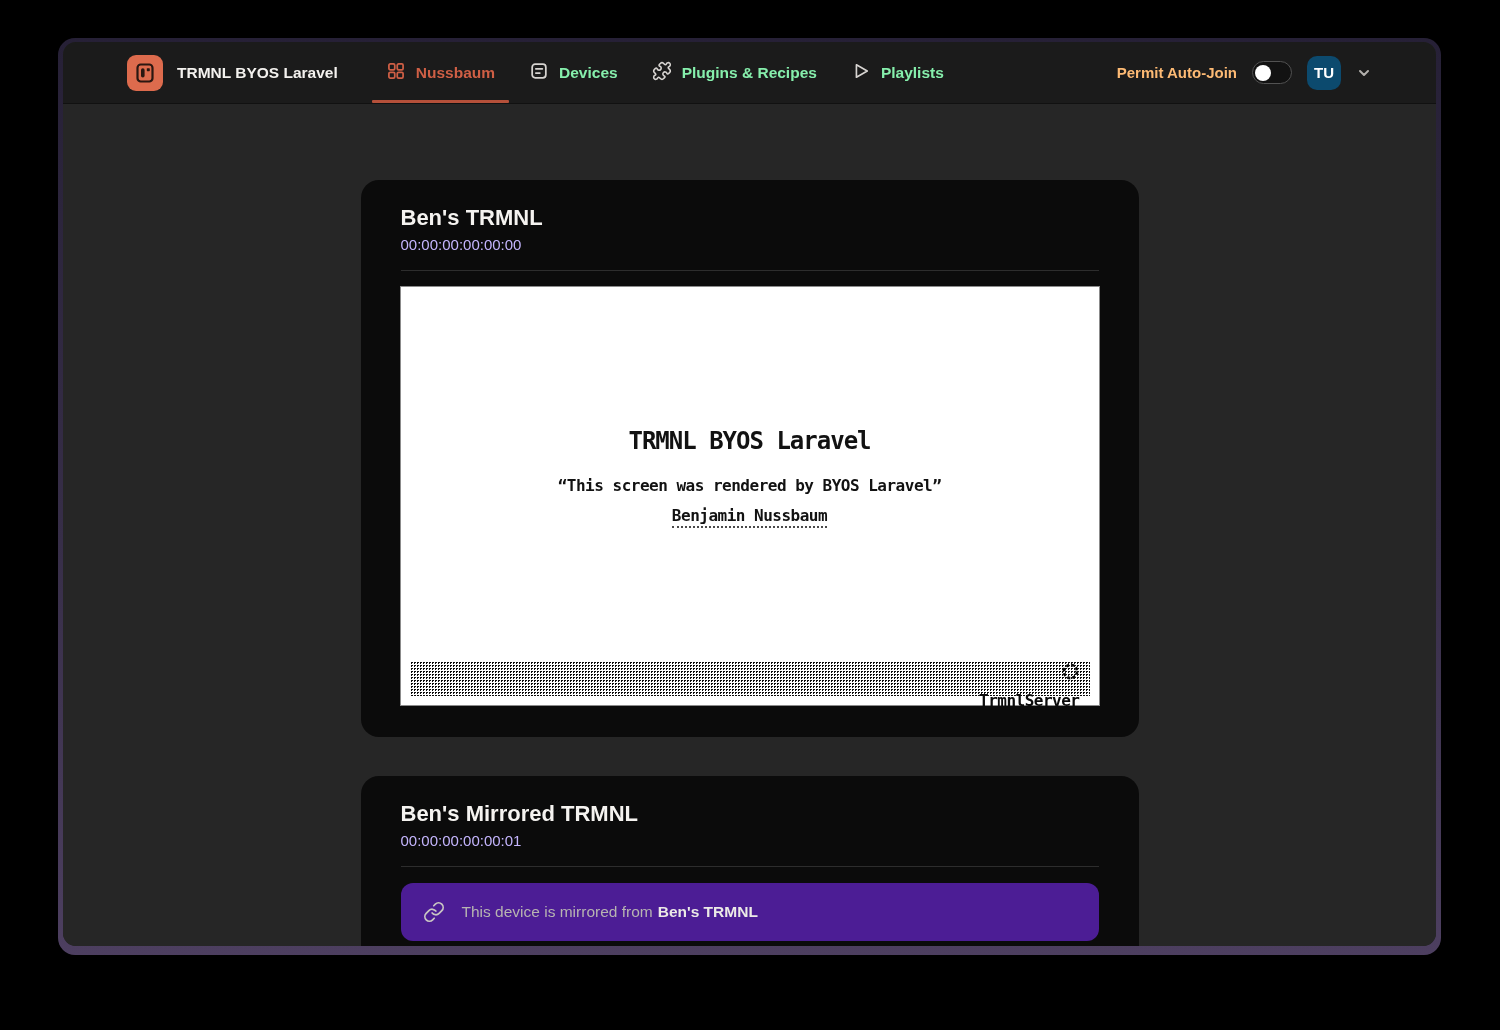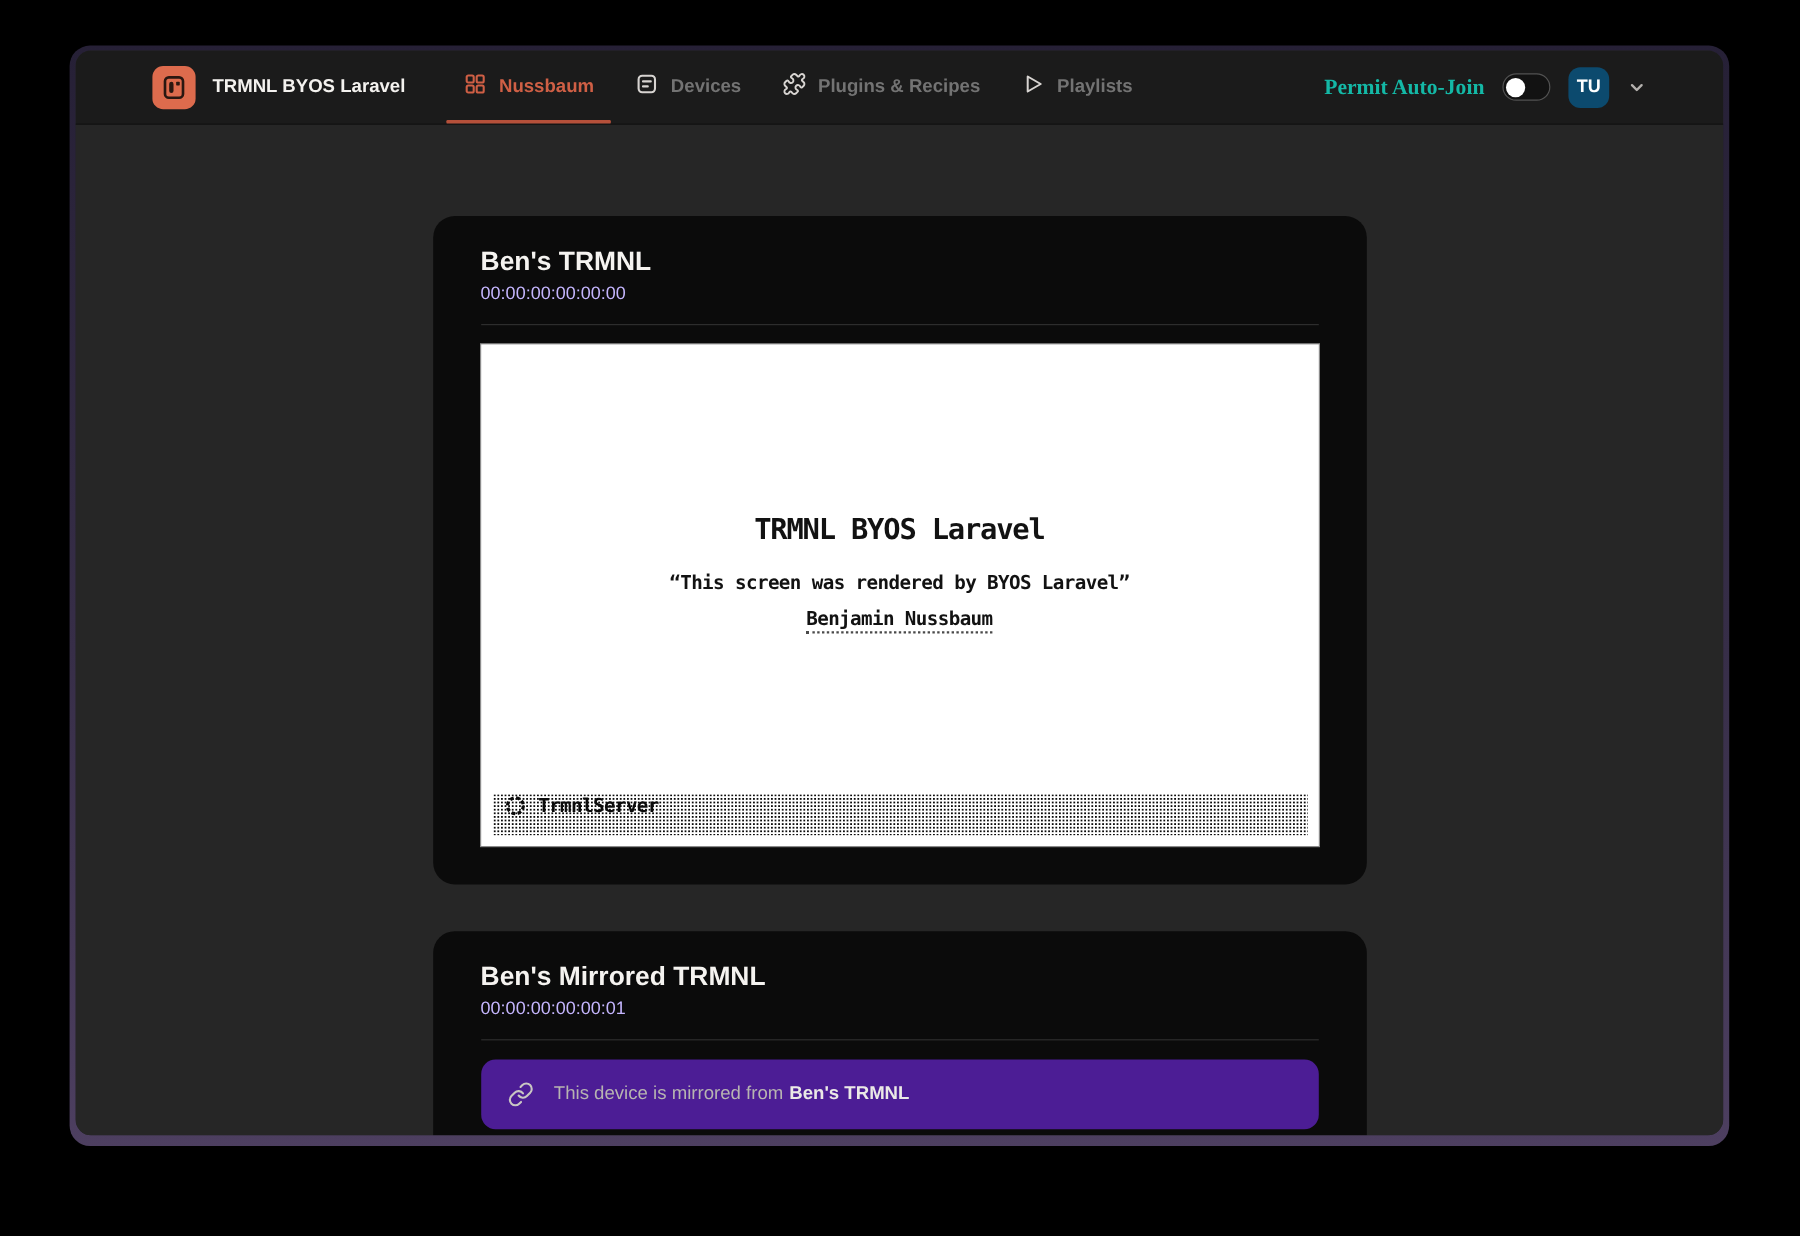--- a/index.html
+++ b/index.html
@@ -32,32 +32,32 @@
   .brand { display:flex; align-items:center; gap:14px; margin-right:34px; }
   .logo {
     width:36px; height:36px; border-radius:9px; background:#dd6b4d;
     display:flex; align-items:center; justify-content:center; flex-shrink:0;
   }
   .brand-title { color:#f4f2ef; font-weight:700; font-size:15.5px; white-space:nowrap; }
 
   .nav { display:flex; align-items:stretch; }
   .nav-item {
     display:flex; align-items:center; gap:10px; padding:0 14px; margin-right:6px;
-    color:#737373; font-weight:600; font-size:15.5px; position:relative;
+    color:#86efac; font-weight:600; font-size:15.5px; position:relative;
     cursor:pointer; white-space:nowrap;
   }
   .nav-item svg { flex-shrink:0; }
   .nav-item.active { color:#cf5f45; }
   .nav-item.active::after {
     content:""; position:absolute; left:0; right:0; bottom:0; height:3px;
     background:#b5503a; border-radius:1px;
   }
 
   .nav-right { margin-left:auto; display:flex; align-items:center; gap:15px; }
-  .permit-label { color:#14b8a6; font-weight:700; font-size:18px; white-space:nowrap;font-family:Liberation Serif, serif; }
+  .permit-label { color:#fdba74; font-weight:700; font-size:15px; white-space:nowrap; }
   .toggle {
     width:40px; height:23px; border-radius:12px; background:#121212;
     border:1.5px solid #525252; position:relative; cursor:pointer; flex-shrink:0;
   }
   .toggle-knob {
     position:absolute; left:2px; top:50%; transform:translateY(-50%);
     width:16px; height:16px; border-radius:50%; background:#fff;
   }
   .avatar {
     width:34px; height:34px; border-radius:10px; background:#0c4a6e;
@@ -88,24 +88,25 @@
     text-align:center;
   }
   .screen-title { padding-top:140px; font-size:24px; font-weight:700; letter-spacing:-1px; }
   .screen-quote { margin-top:21px; font-size:16px; font-weight:700; letter-spacing:-0.5px; }
   .screen-author {
     display:inline-block; margin-top:11px; font-size:16px; font-weight:700;
     letter-spacing:-0.5px; border-bottom:2px dotted #4a4a4a; padding-bottom:1px;
   }
   .status-bar {
     position:absolute; left:9px; right:9px; bottom:9px; height:34px;
-    display:flex; align-items:flex-start; gap:10px; padding:0 10px;
+    display:flex; align-items:flex-end; gap:10px; padding:0 10px;
     background-color:#fff;
     background-image:repeating-conic-gradient(#0b0b0b 0% 25%, #ffffff 0% 100%);
     background-size:3px 3px;
+    flex-direction:column;
   }
   .status-text { font-size:16px; font-weight:700; color:#0b0b0b; letter-spacing:-0.5px; }
   .spinner { display:flex; align-items:center; }
 
   
   .mirror-box {
     background:#4c1d95; border-radius:12px; height:58px;
     display:flex; align-items:center; gap:17px; padding:0 22px;
   }
   .mirror-icon { display:flex; align-items:center; color:#c9c6c3; }

